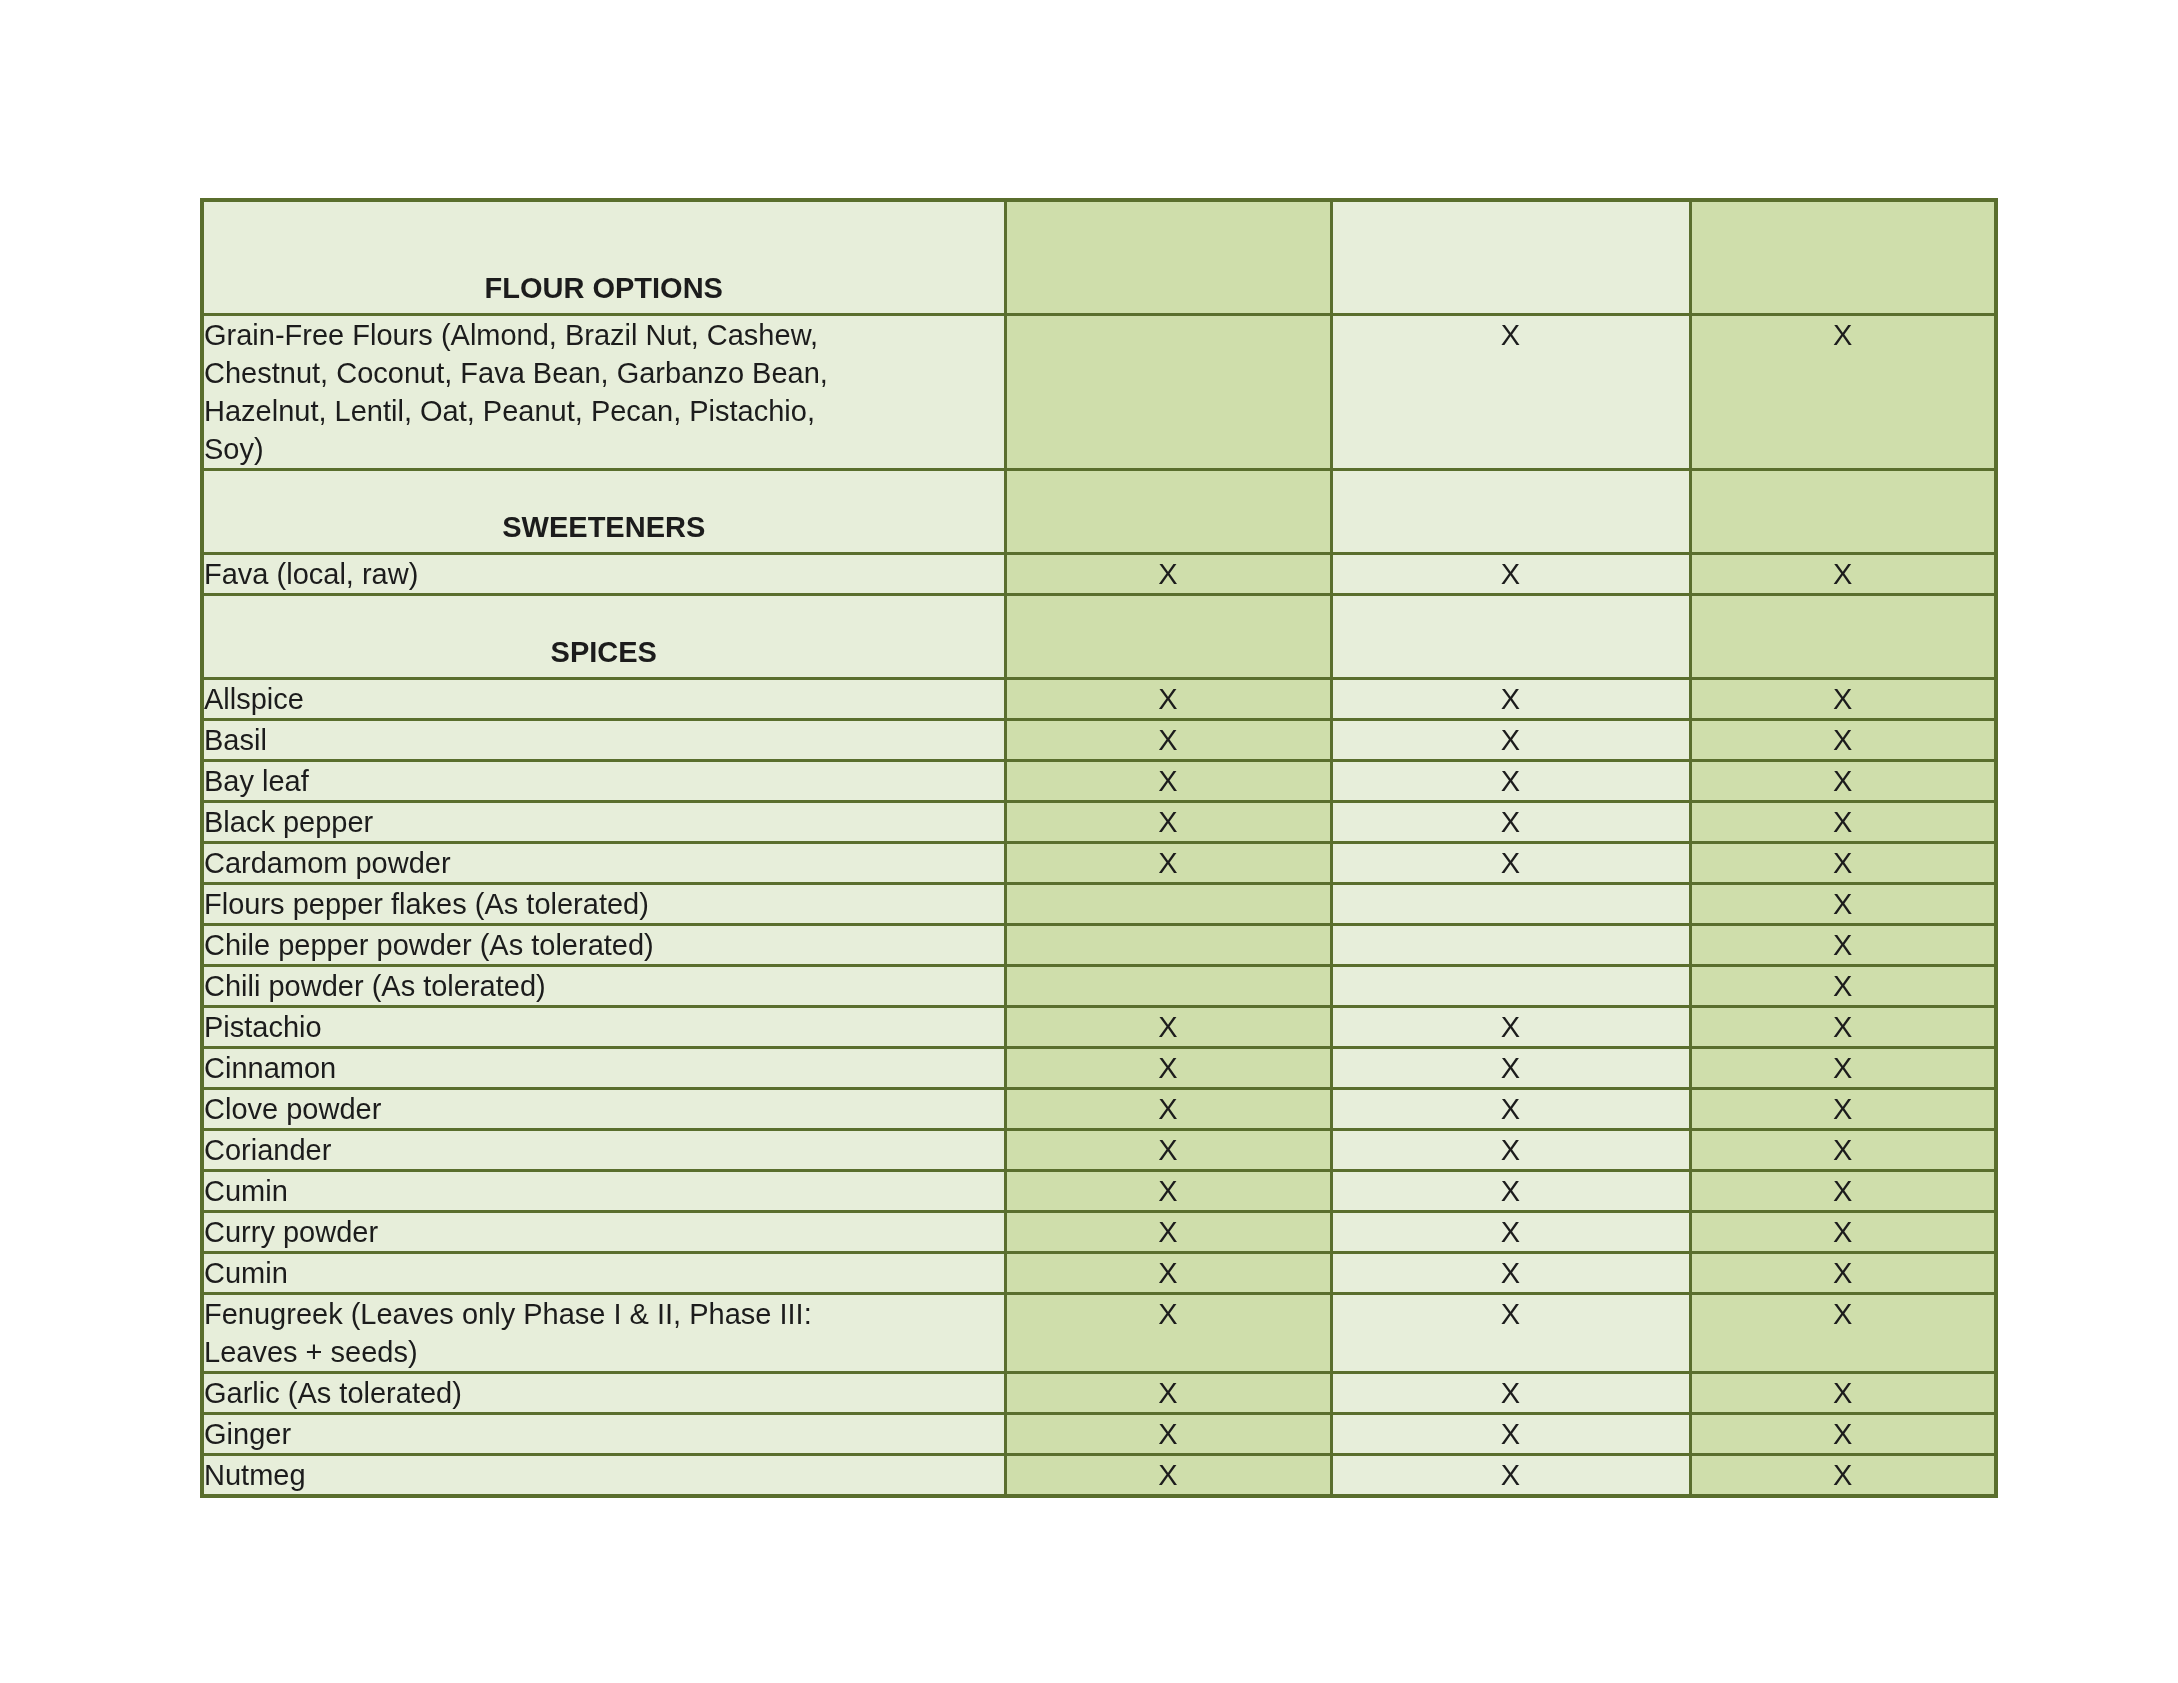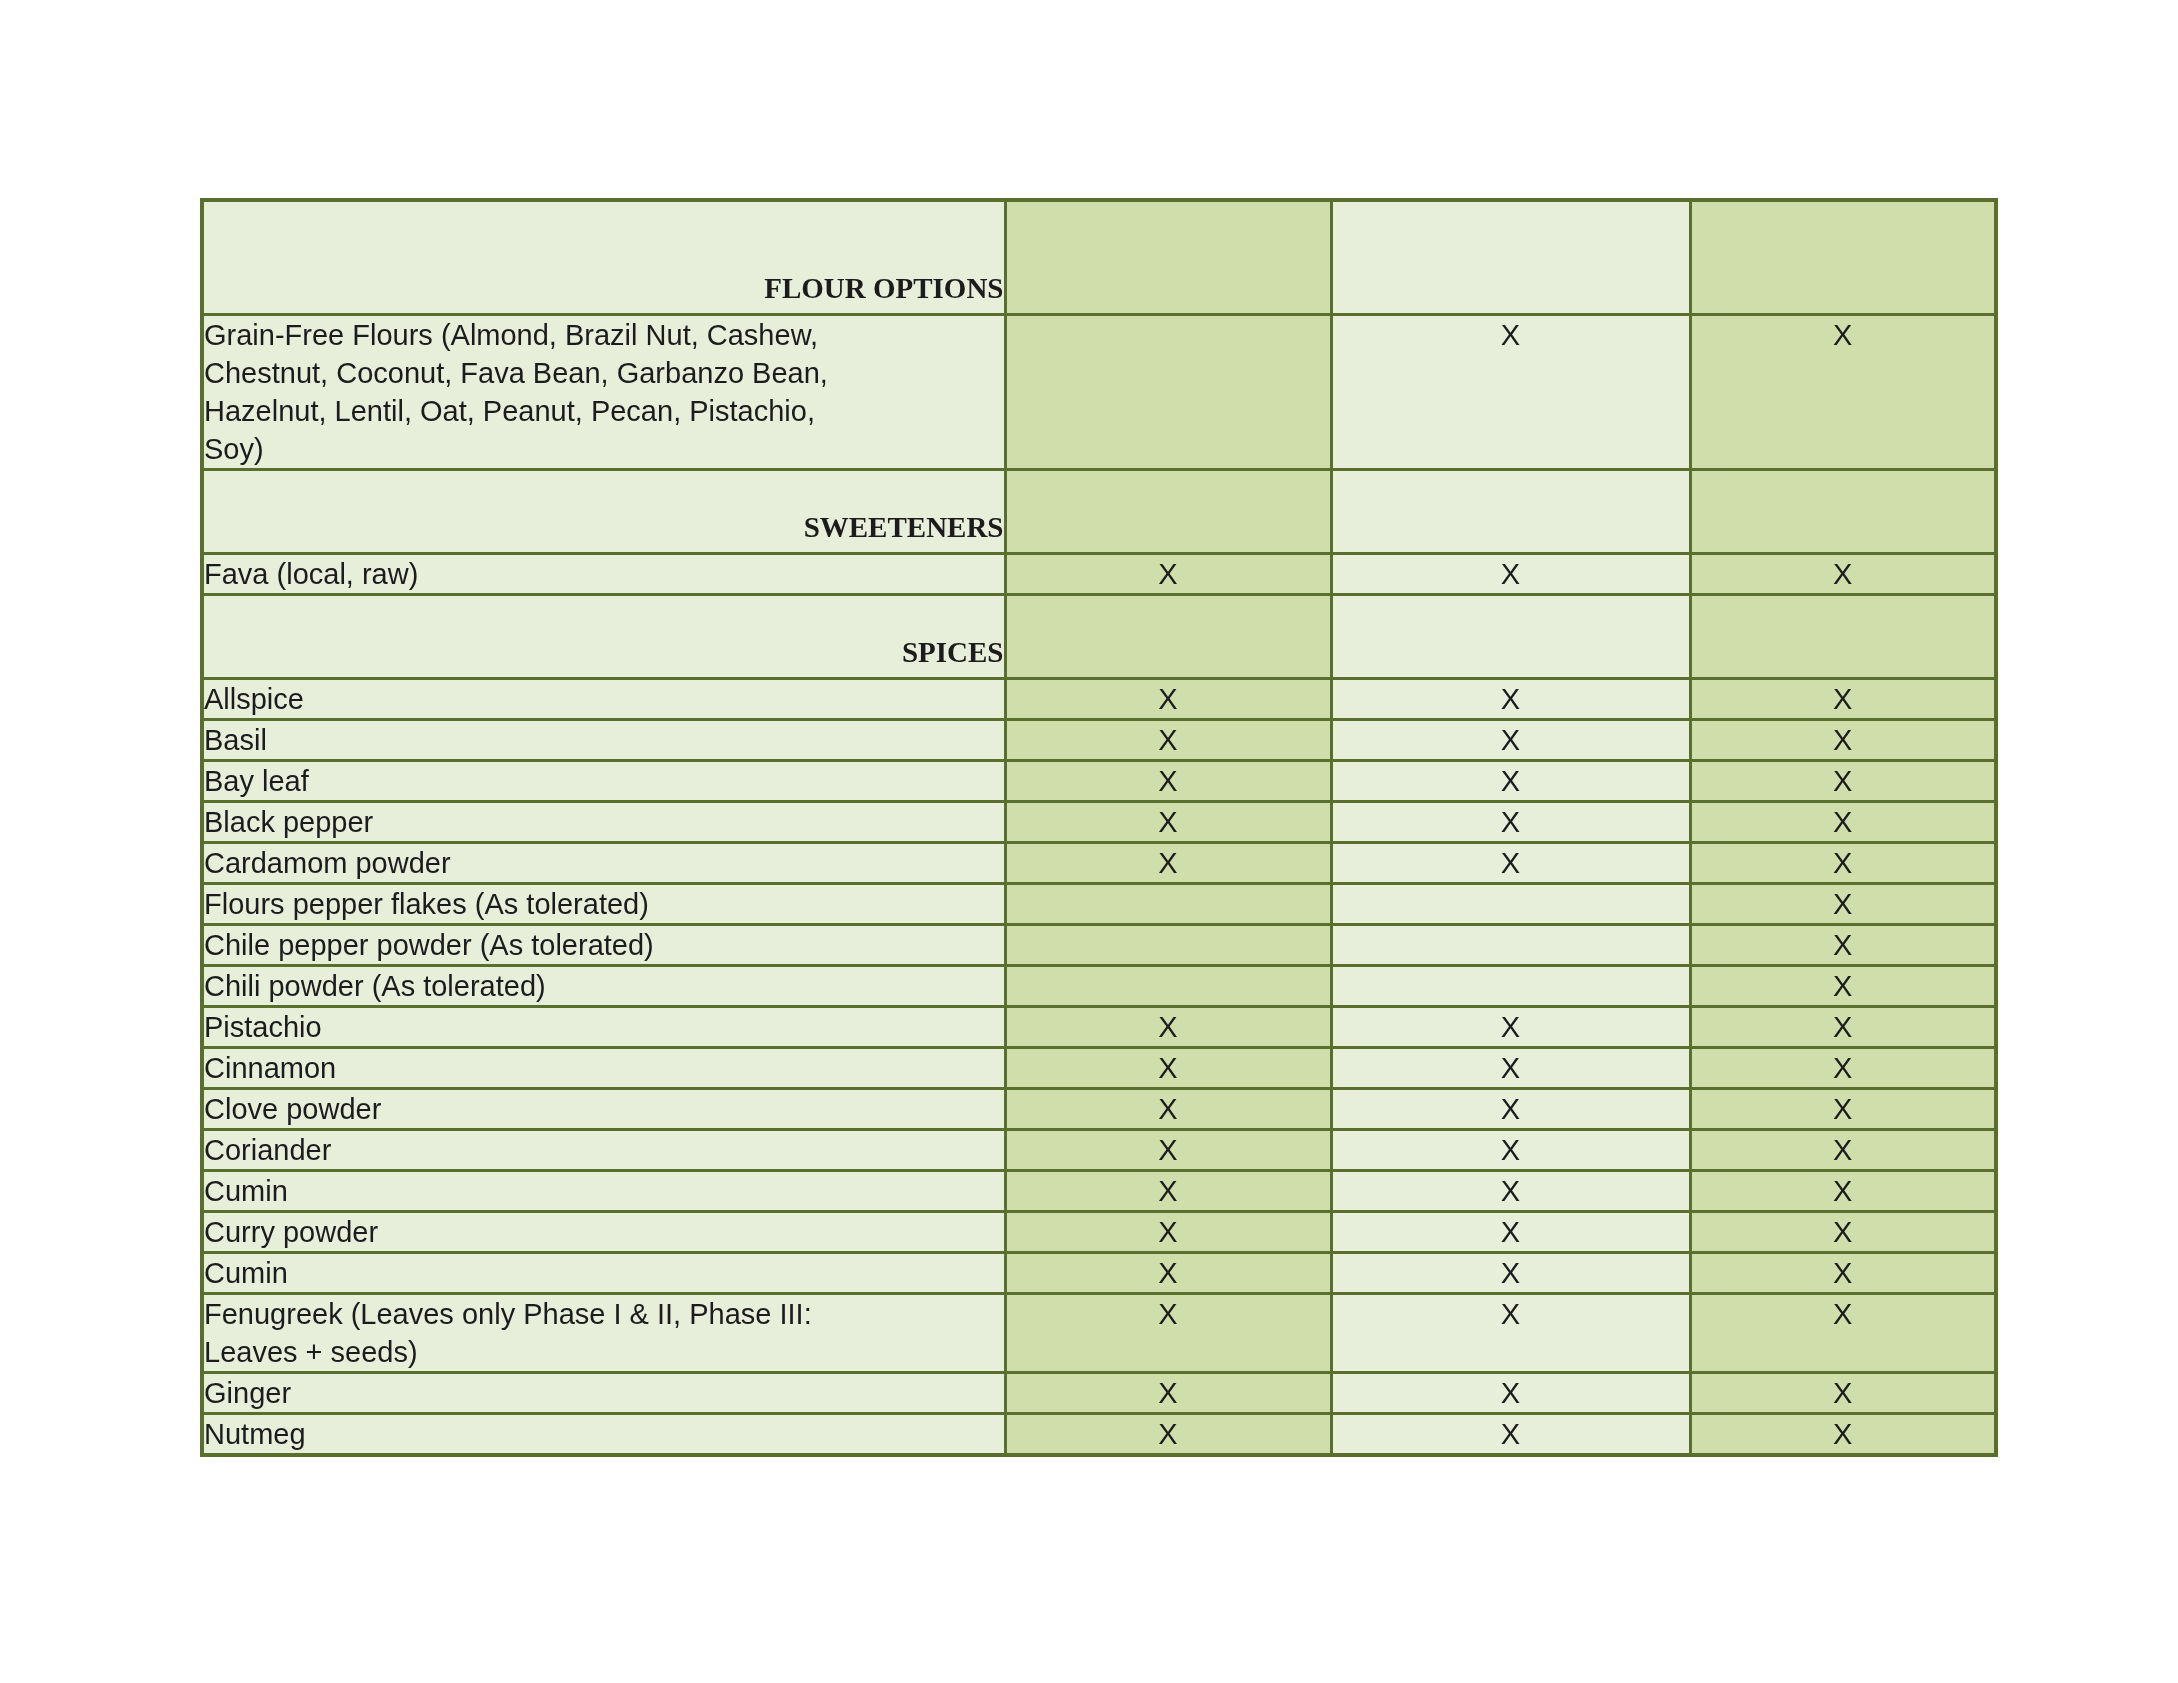--- a/index.html
+++ b/index.html
@@ -38,25 +38,24 @@
     text-align: left;
     padding: 1px 12px 1px 10px;
     white-space: pre-line;
   }
   td.mark {
     text-align: center;
     padding: 1px 0;
   }
   tr.section td.label {
     vertical-align: bottom;
-    text-align: right;
+    text-align: center;
     font-weight: bold;
     padding-bottom: 6px;
     white-space: normal;
-    font-family: Liberation Serif, serif;
   }
   tr.h-header  td { height: 105px; }
   tr.h-grain   td { height: 152px; }
   tr.h-section td { height: 75px;  }
   tr.h-item    td { height: 38px;  }
   tr.h-item2   td { height: 75px;  }
 </style>
 </head>
 <body>
 
@@ -213,20 +212,26 @@
     </tr>
 
     <tr class="h-item2">
       <td class="c-light label">Fenugreek (Leaves only Phase I &amp; II, Phase III:
 Leaves + seeds)</td>
       <td class="c-med mark">X</td>
       <td class="c-light mark">X</td>
       <td class="c-med mark">X</td>
     </tr>
 
+    <tr class="h-item">
+      <td class="c-light label">Garlic (As tolerated)</td>
+      <td class="c-med mark">X</td>
+      <td class="c-light mark">X</td>
+      <td class="c-med mark">X</td>
+    </tr>
 
     <tr class="h-item">
       <td class="c-light label">Ginger</td>
       <td class="c-med mark">X</td>
       <td class="c-light mark">X</td>
       <td class="c-med mark">X</td>
     </tr>
 
     <tr class="h-item">
       <td class="c-light label">Nutmeg</td>

